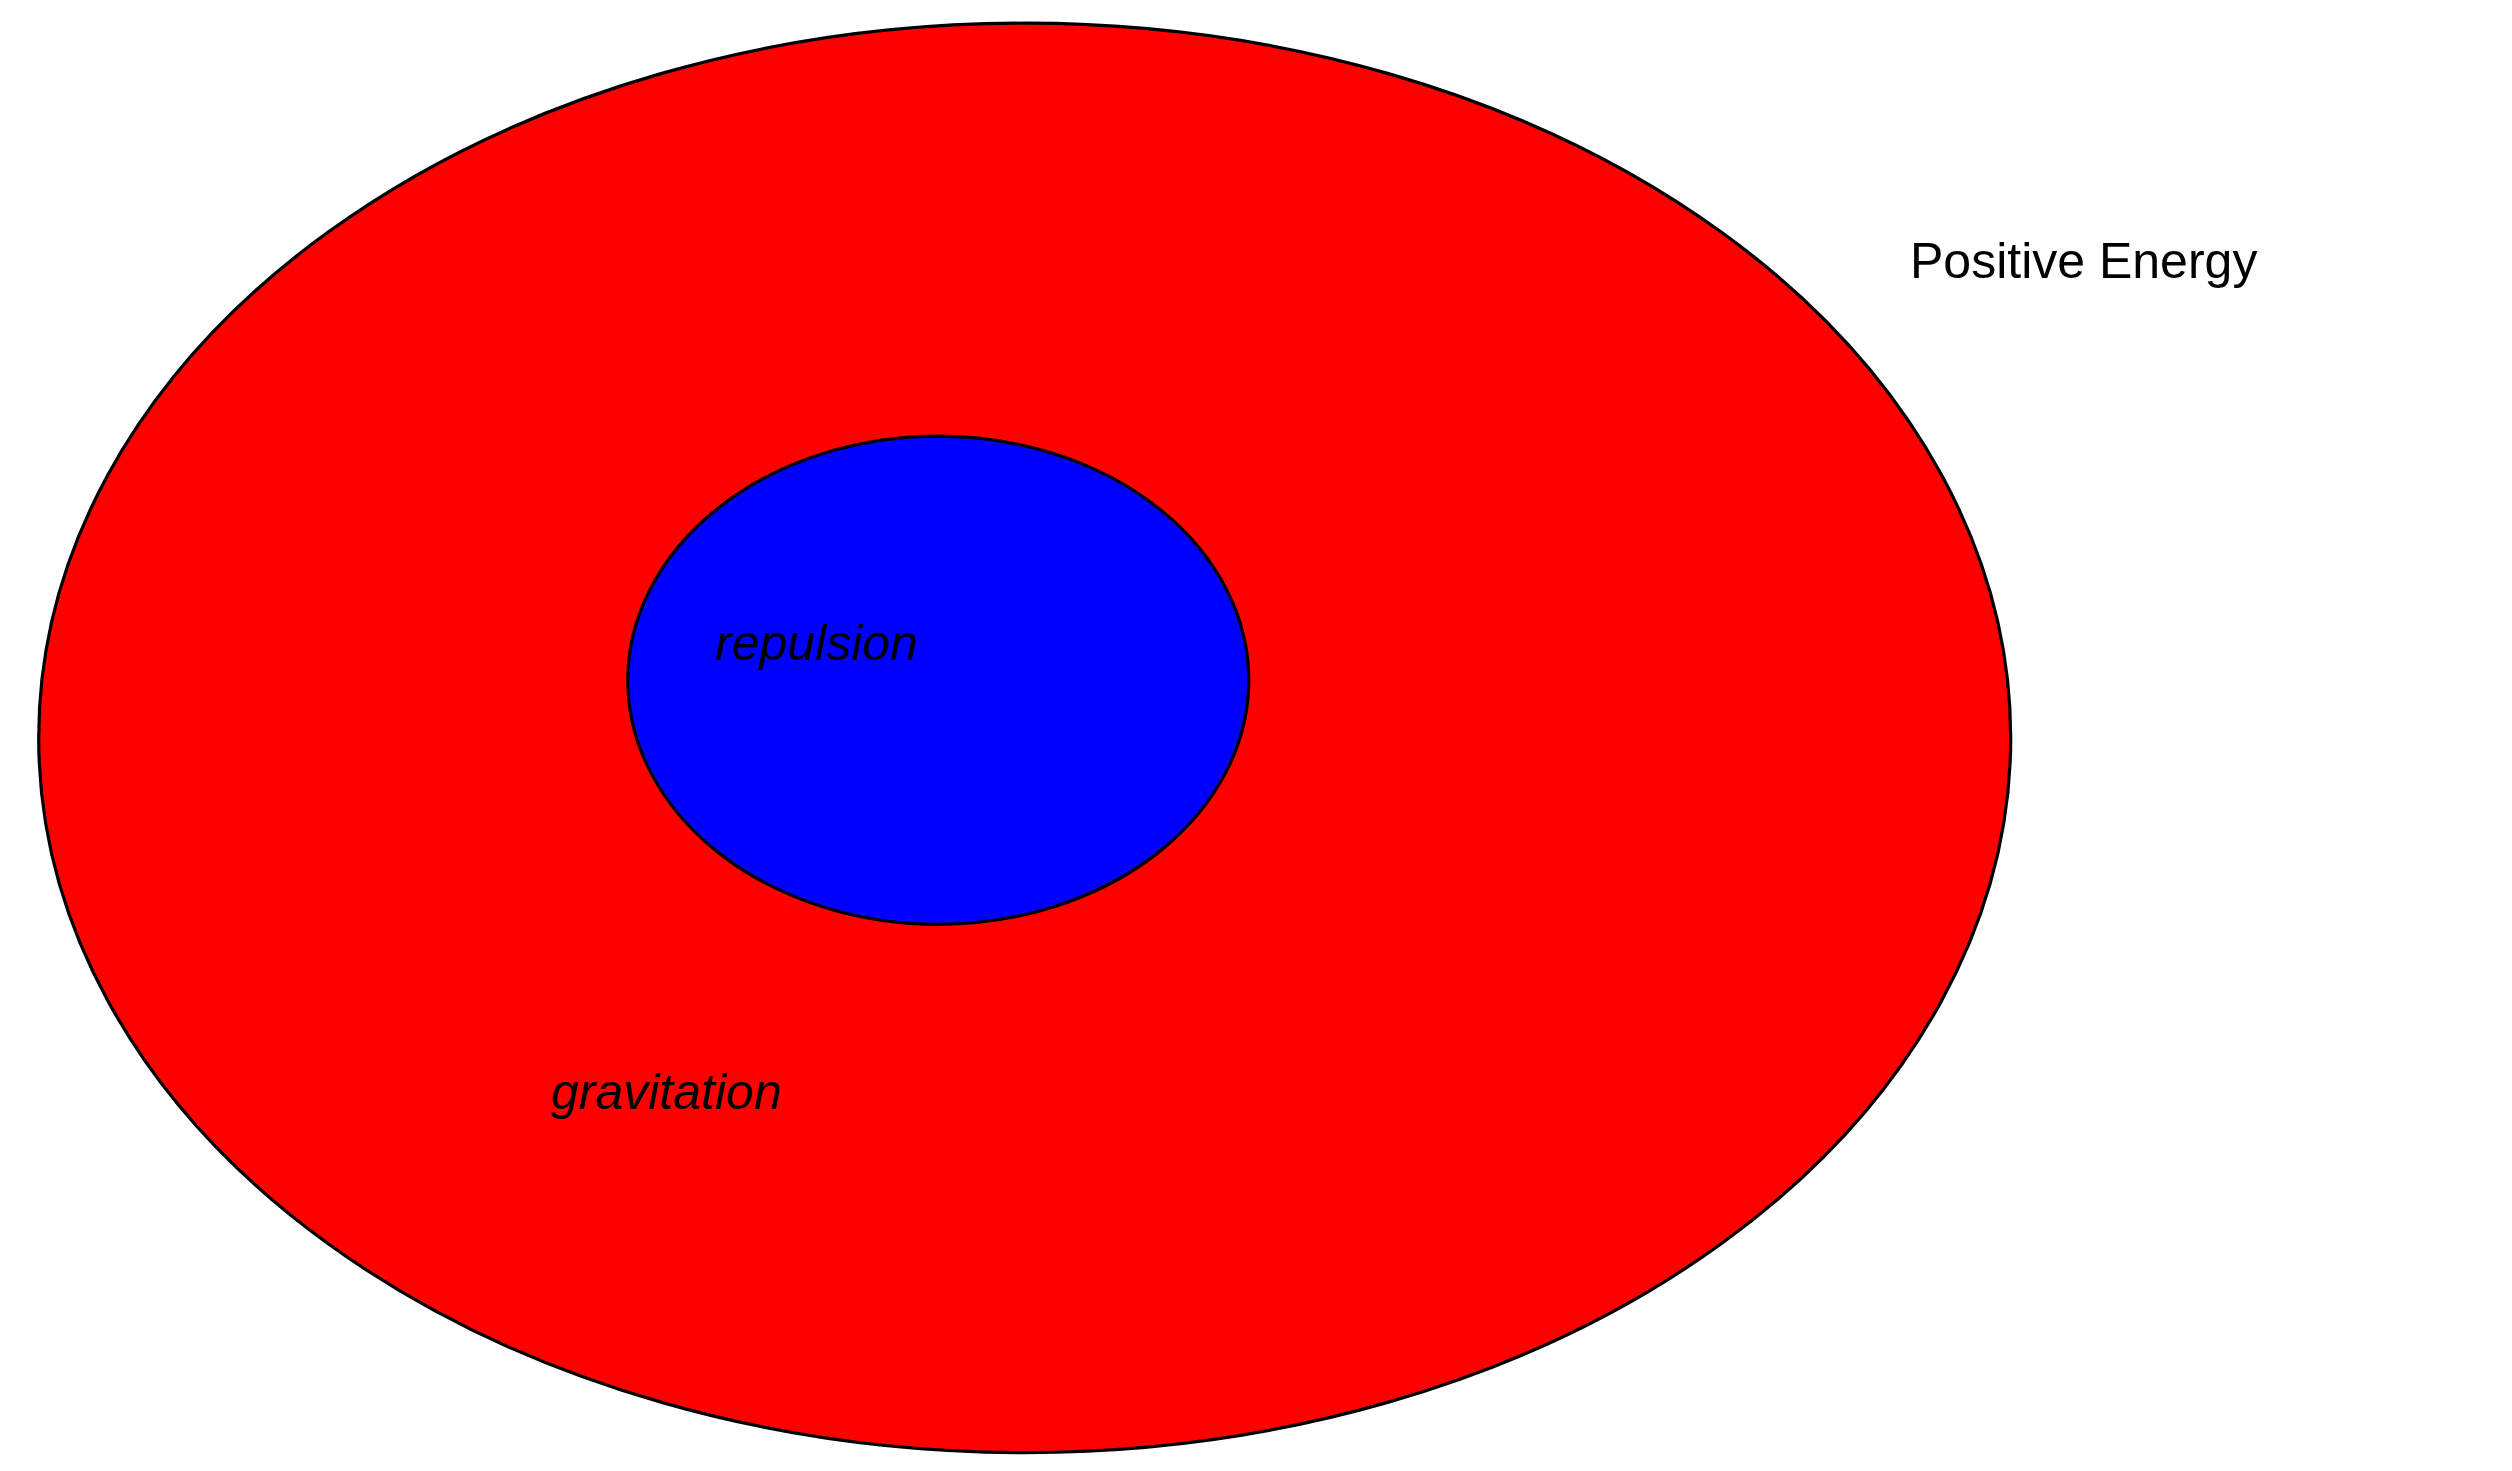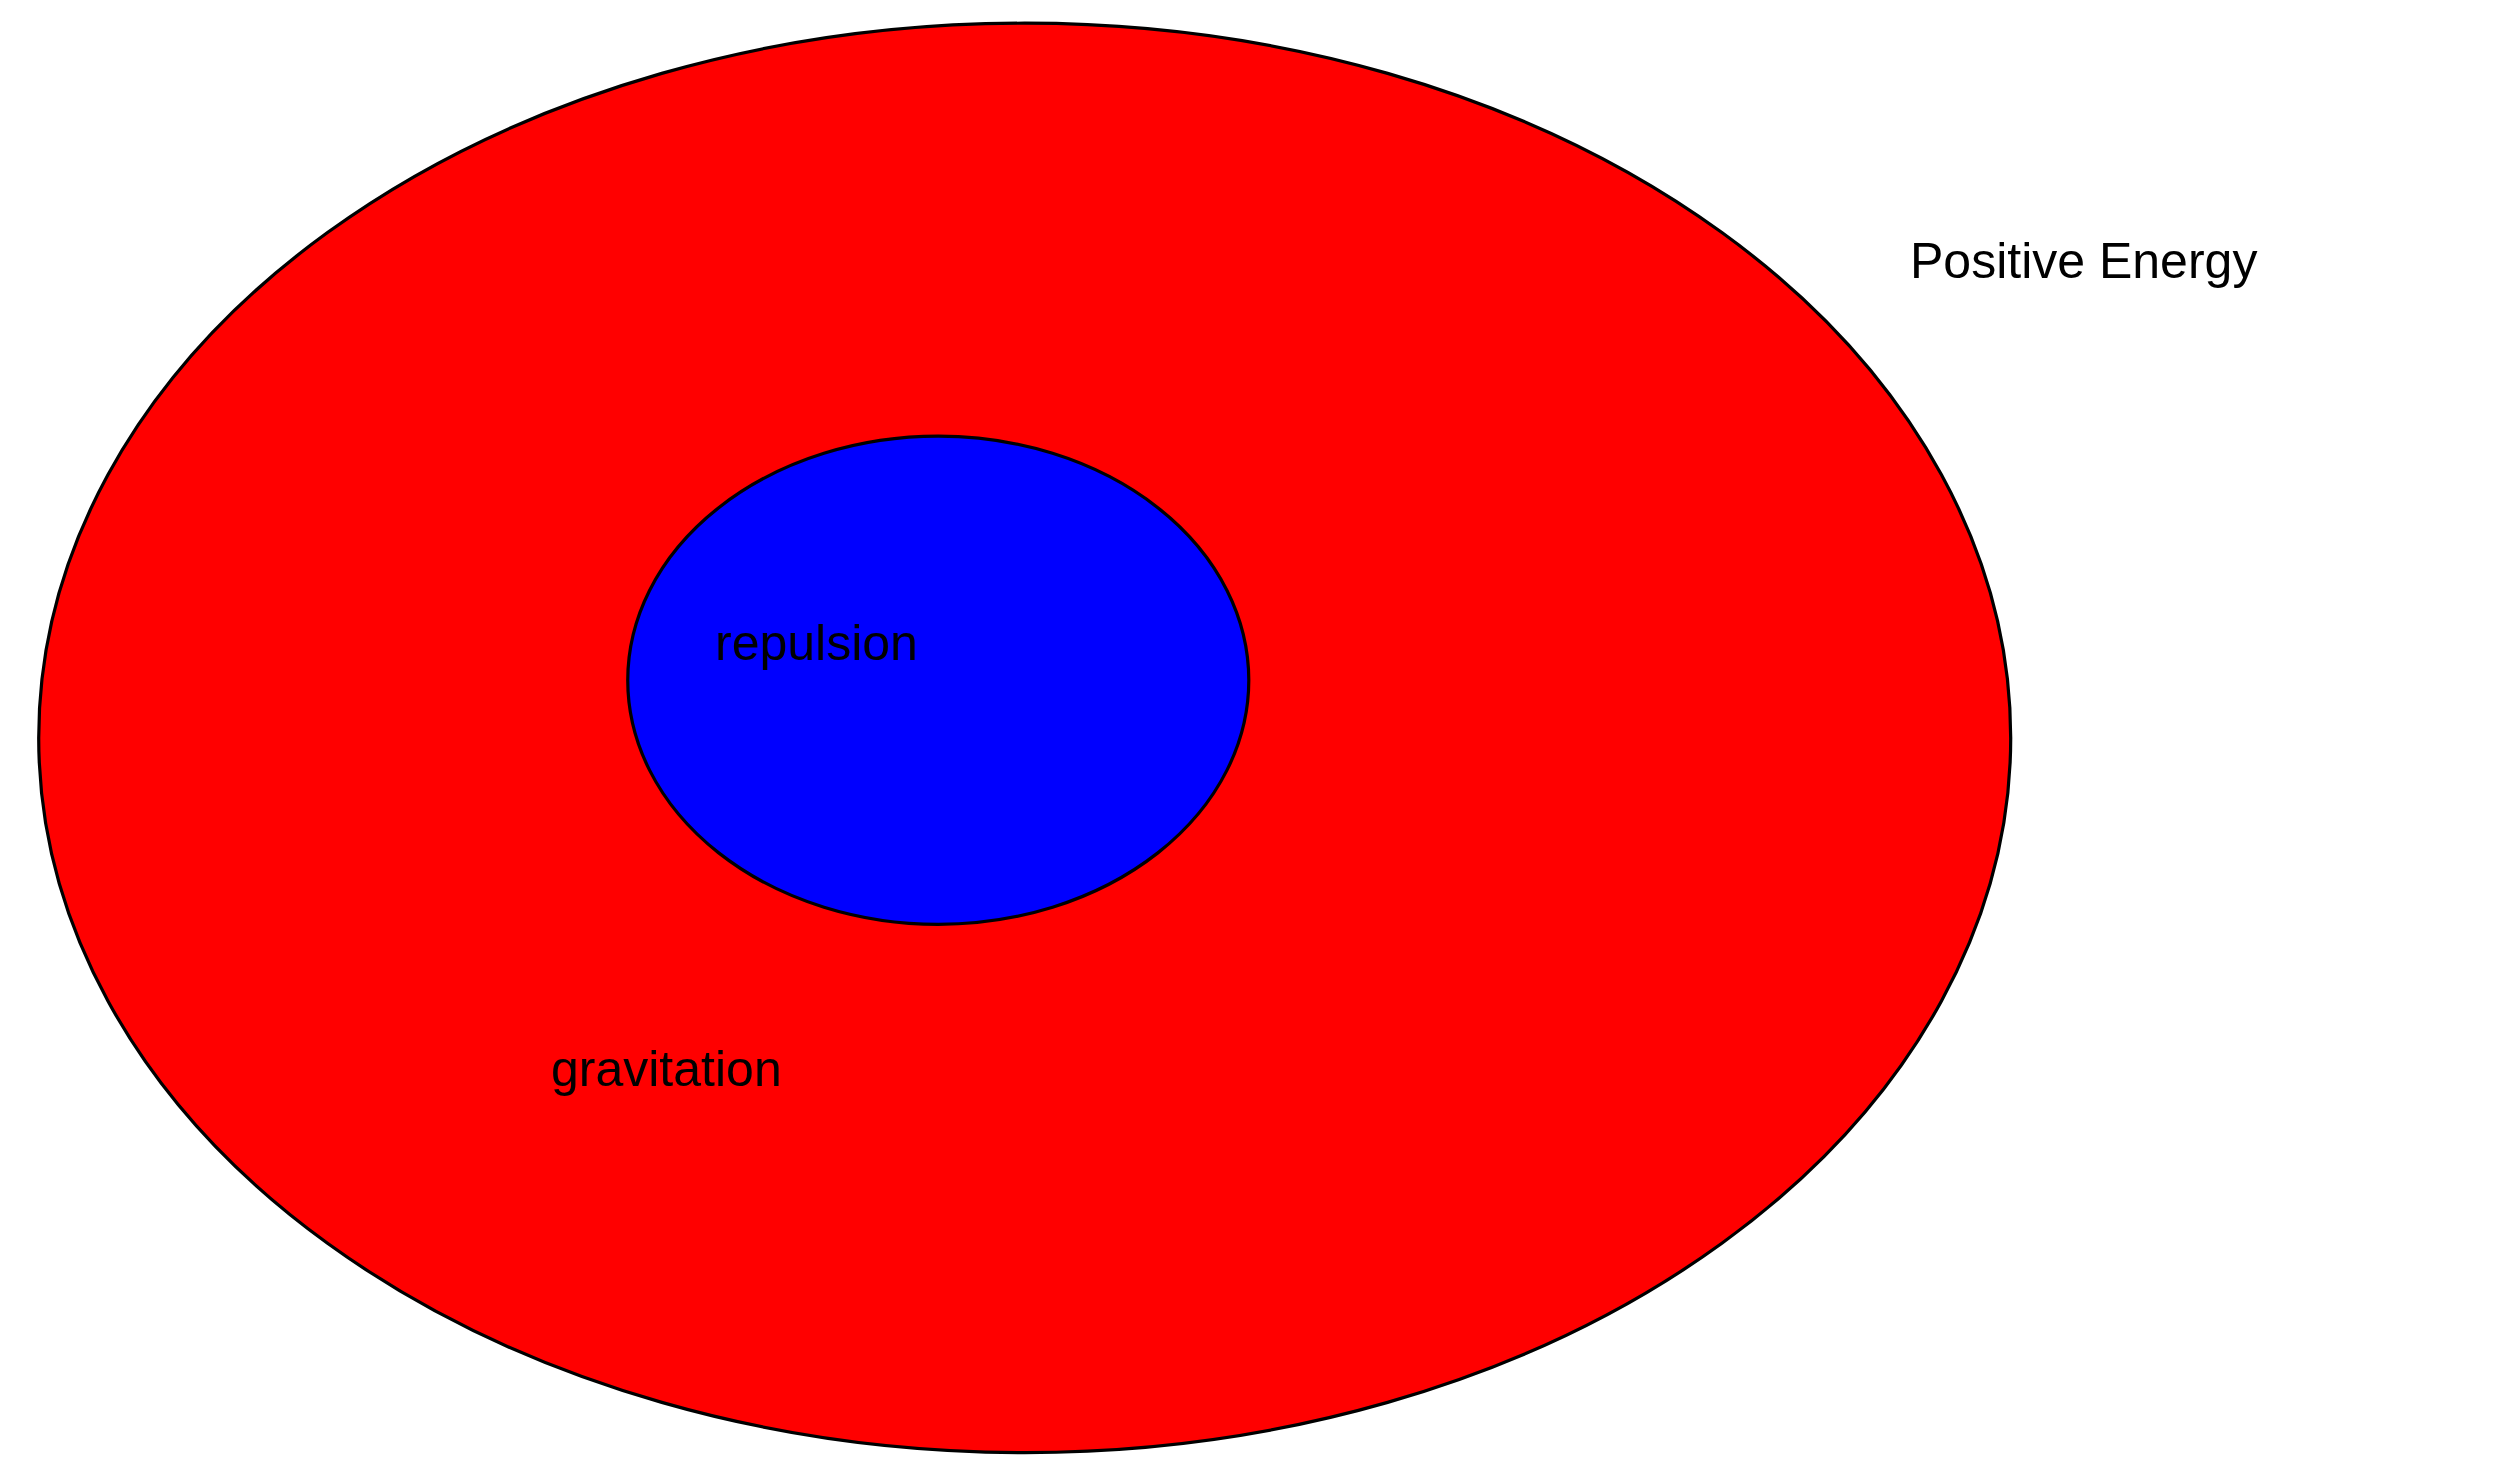--- a/index.html
+++ b/index.html
@@ -28,29 +28,30 @@
     display: block;
   }
   .diagram-label {
     position: absolute;
     color: #000000;
     font-family: "Liberation Sans", sans-serif;
     font-weight: normal;
     white-space: pre;
     line-height: 1.0;
     letter-spacing: 0px;
+    font-style: italic;
   }
   #label-repulsion {
     left: 715px;
     top: 618px;
     font-size: 50px;
   }
   #label-gravitation {
     left: 551px;
-    top: 1044px;
+    top: 1067px;
     font-size: 50px;
   }
   #outer-annotation {
     position: absolute;
     left: 1910px;
     top: 109px;
     font-size: 50px;
     line-height: 61px;
     color: #000000;
     font-family: "Liberation Sans", sans-serif;

